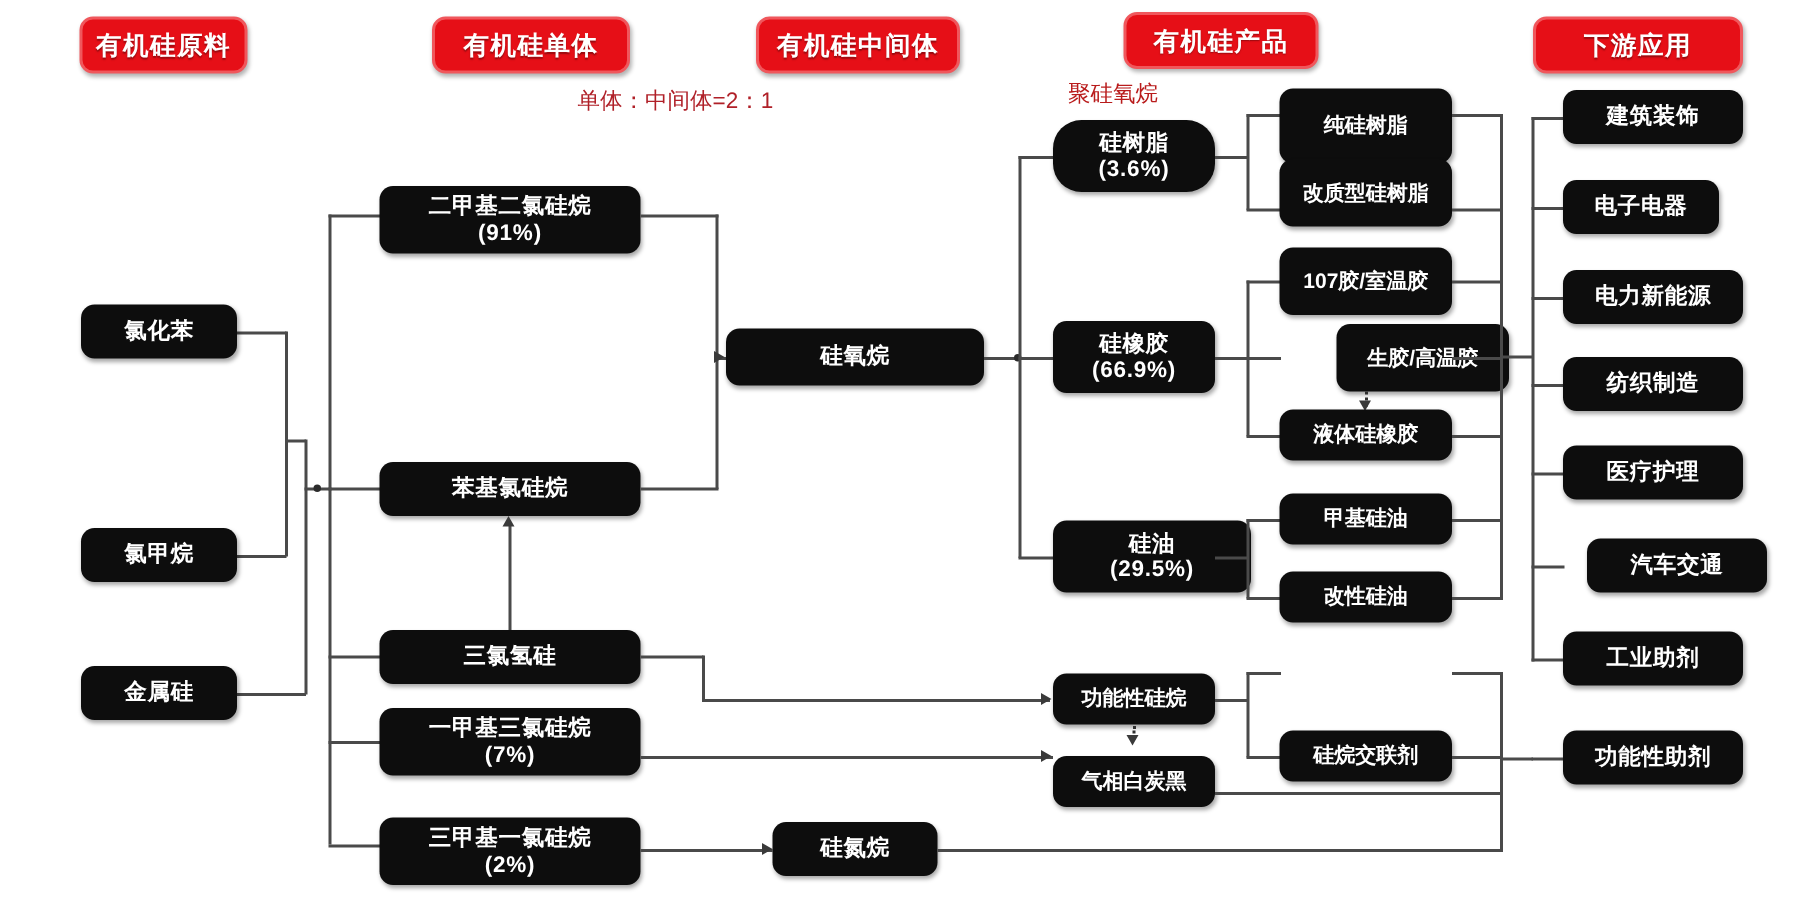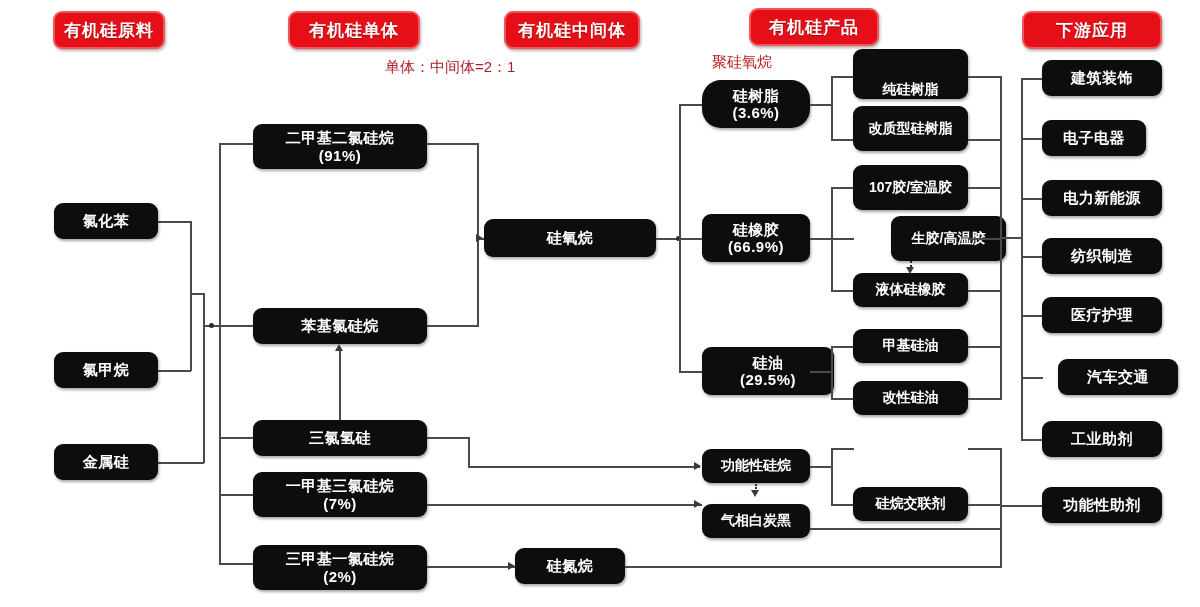--- a/index.html
+++ b/index.html
@@ -236,21 +236,21 @@
       <span>硅油</span>
       <span>(29.5%)</span>
     </span>
   </div>
 
   <div class="ln lnh" style="left:810px;top:104px;width:22px;"></div>
   <div class="ln lnv" style="left:831px;top:76px;height:64px;"></div>
   <div class="ln lnh" style="left:831px;top:76px;width:23px;"></div>
   <div class="ln lnh" style="left:831px;top:139px;width:23px;"></div>
 
-  <div class="node sm" style="left:853px;top:49px;width:115px;height:50px;align-items:flex-end;">
+  <div class="node sm" style="left:853px;top:59px;width:115px;height:50px;">
     <span>纯硅树脂</span>
   </div>
   <div class="node sm two-line" style="left:853px;top:106px;width:115px;height:45px;">
     <span>改质型硅树脂</span>
   </div>
 
   <div class="ln lnh" style="left:810px;top:238px;width:22px;"></div>
   <div class="ln lnv" style="left:831px;top:187px;height:104px;"></div>
   <div class="ln lnh" style="left:831px;top:187px;width:23px;"></div>
   <div class="ln lnh" style="left:831px;top:238px;width:23px;"></div>

